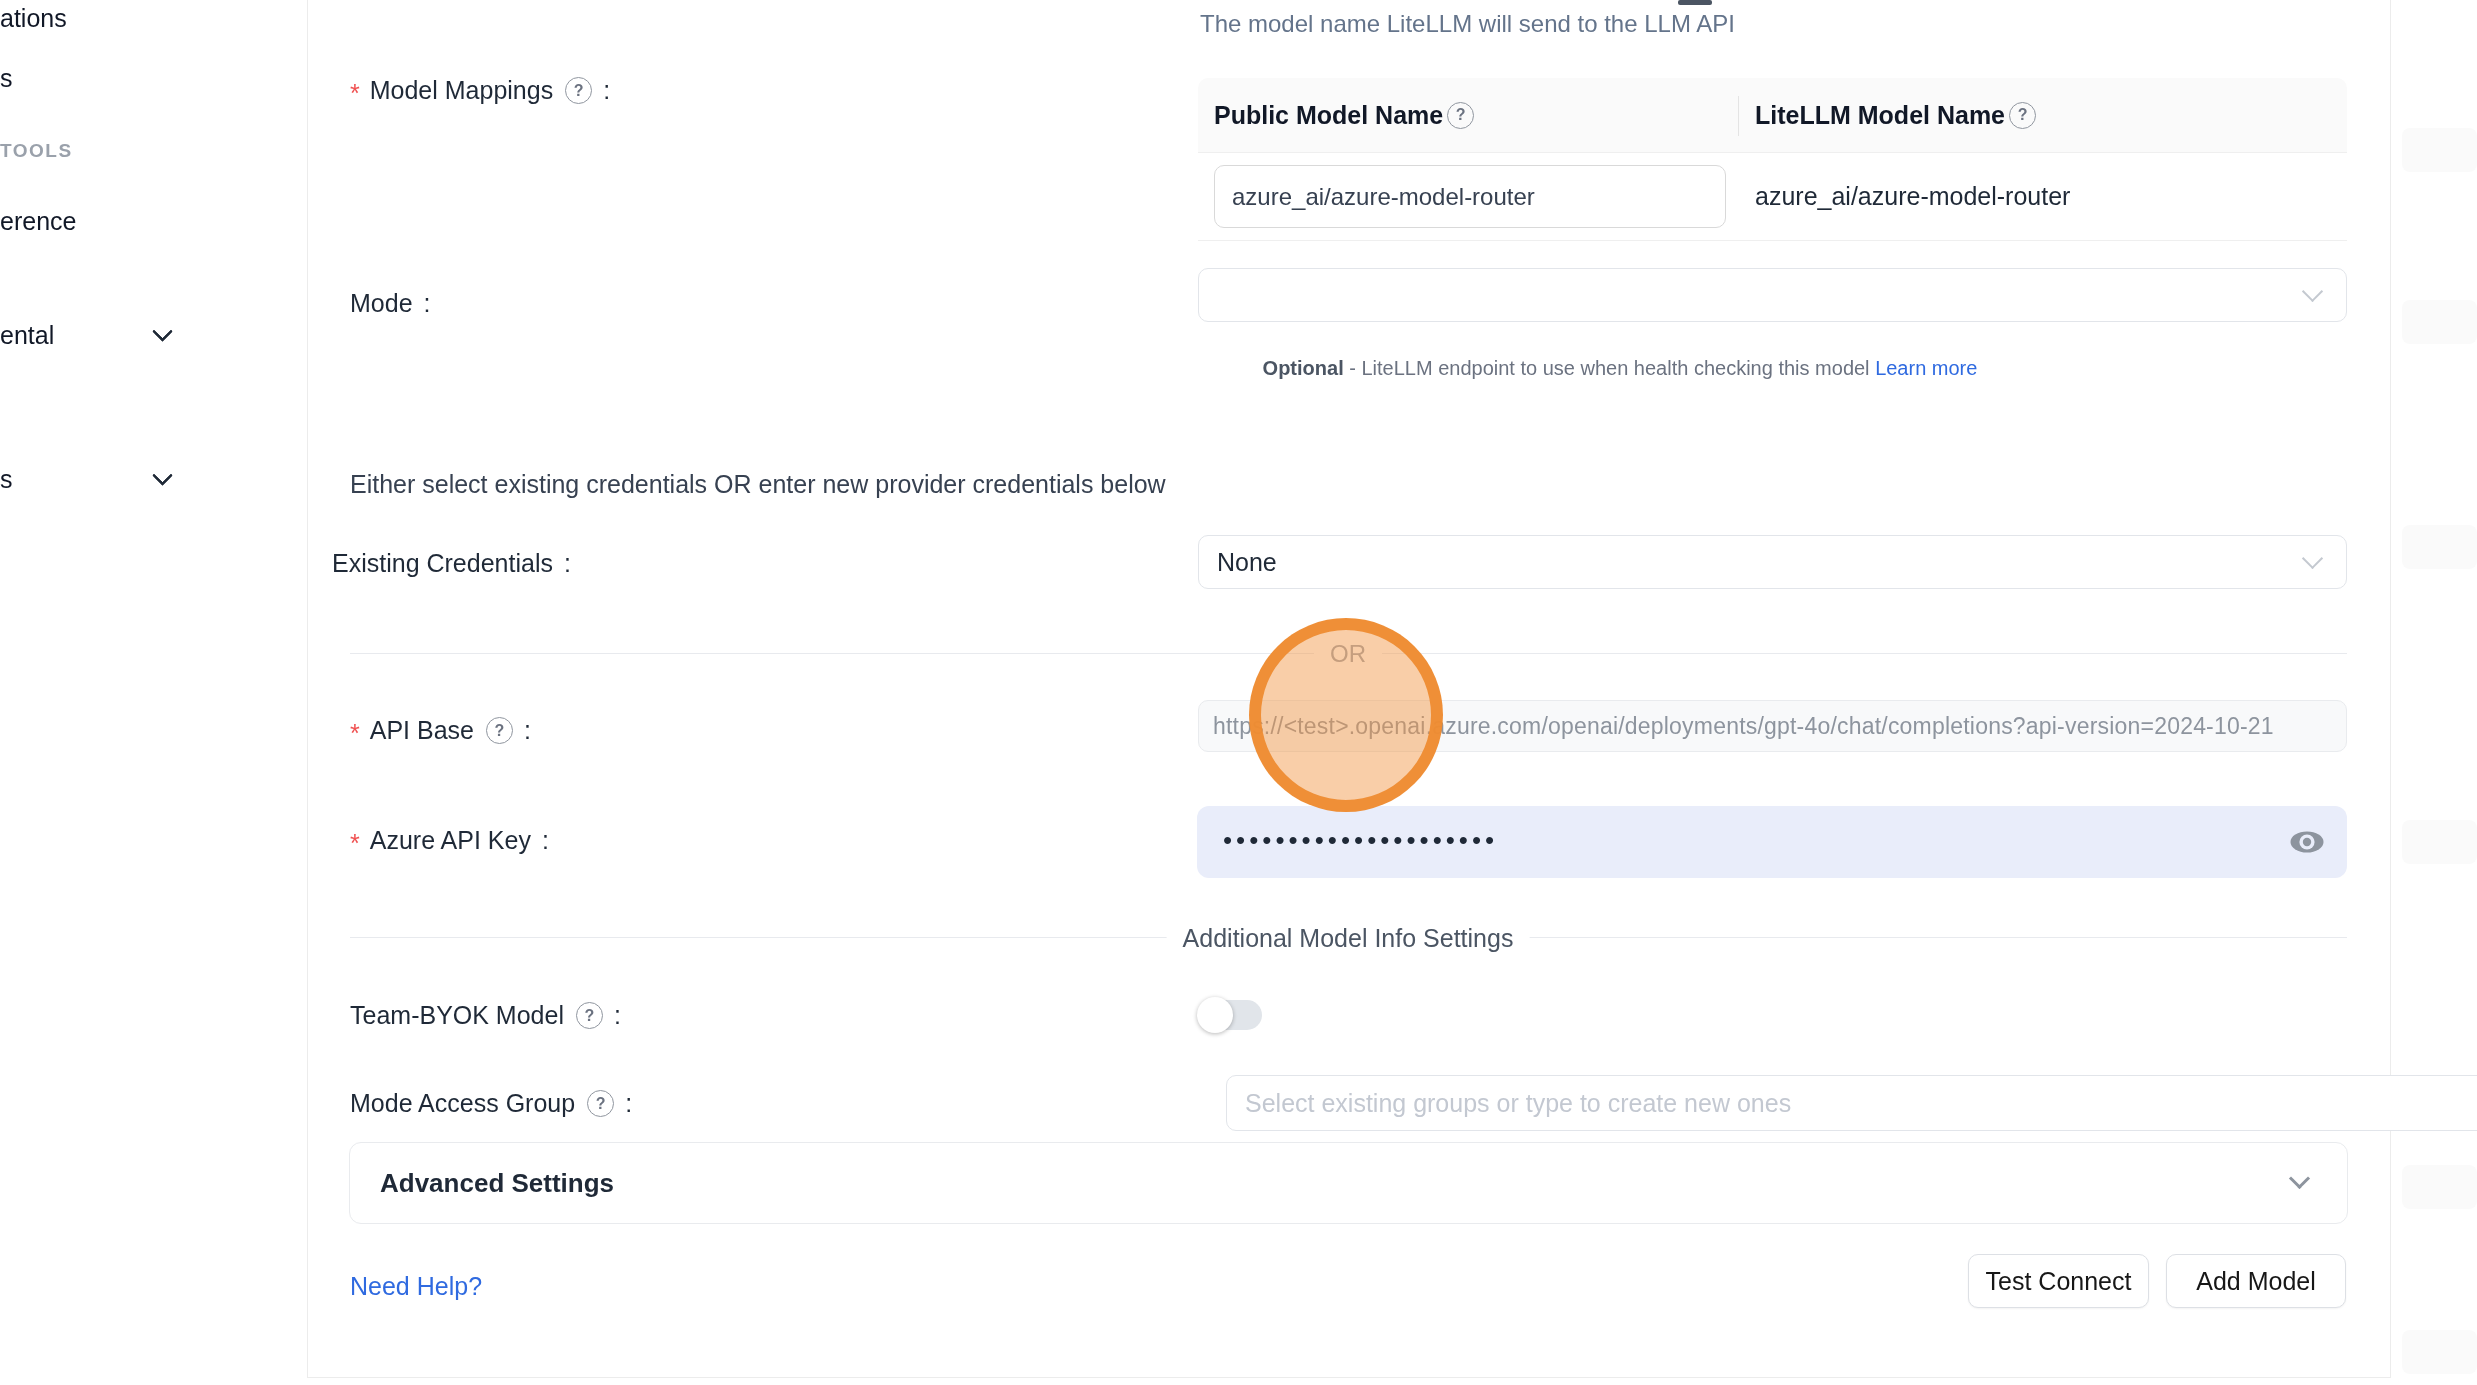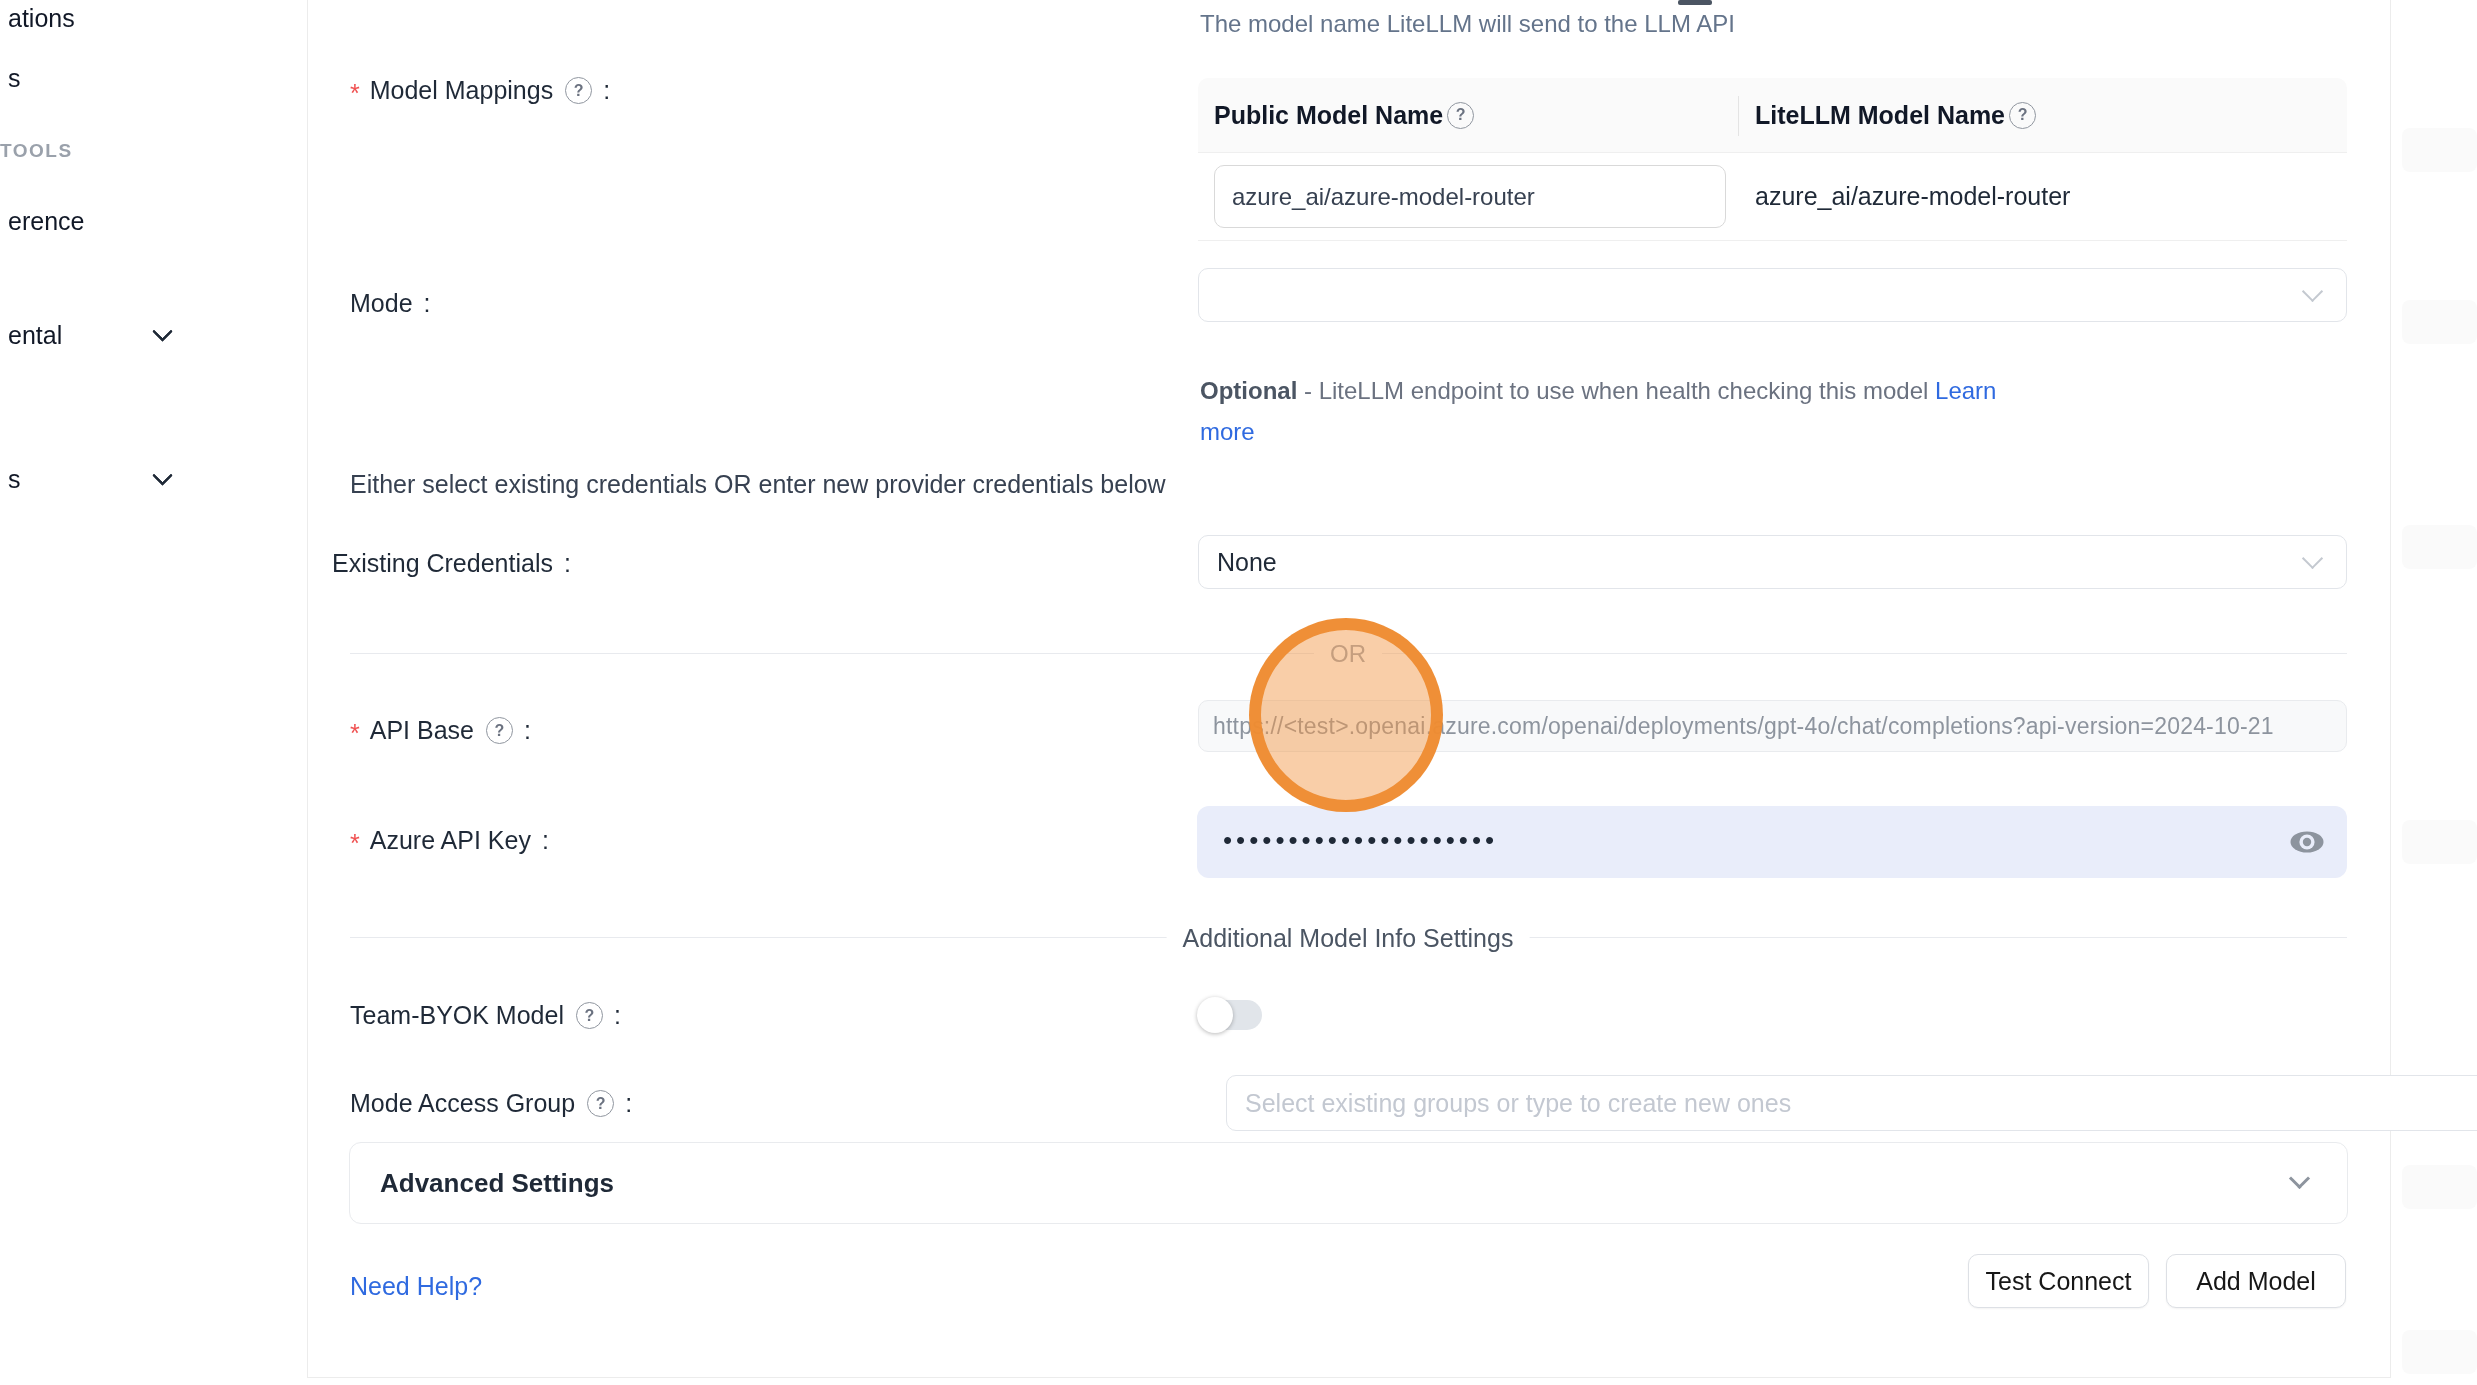--- a/index.html
+++ b/index.html
@@ -8,21 +8,21 @@
   #stage { position:relative; width:2477px; height:1385px; background:#fff; overflow:hidden; }
 
   
   .card { position:absolute; left:307px; top:0; width:2084px; height:1378px;
           border-left:1px solid #ececec; border-right:1px solid #ececec;
           border-bottom:1px solid #ececec; background:#fff; }
 
   .ghost { position:absolute; width:75px; height:44px; background:#fafafa; border-radius:8px; }
 
   
-  .sb-item { position:absolute; left:0; font-size:25px; color:#111827; white-space:nowrap;padding-left:8px; }
+  .sb-item { position:absolute; left:0; font-size:25px; color:#111827; white-space:nowrap; }
   .sb-section { position:absolute; left:0; font-size:19px; font-weight:700; color:#9aa1ab;
                 letter-spacing:1.5px; }
   .sb-chev { position:absolute; width:15px; height:15px; border-right:3px solid #1f2937;
              border-bottom:3px solid #1f2937; transform:rotate(45deg); border-radius:2px; }
 
   
   .label-row { position:absolute; display:flex; align-items:center; gap:8px; font-size:25px; color:#1f2937; }
   .req { color:#f05252; font-size:25px; margin-right:2px; transform:translateY(3px); }
   .qicon { display:inline-flex; align-items:center; justify-content:center; width:27px; height:27px;
            border:1.5px solid #90969f; border-radius:50%; font-size:16px; font-weight:700;
@@ -55,22 +55,22 @@
   
   .mode-select   { left:1198px; top:268px;  width:1149px; height:54px; }
   .cred-select   { left:1198px; top:535px;  width:1149px; height:54px; }
   .group-select  { left:1198px; top:1075px; width:1318px; height:56px;margin-left:28px; }
   .select-value { position:absolute; left:18px; top:50%; transform:translateY(-50%);
                   font-size:25px; color:#1f2937; }
   .select-ph { position:absolute; left:18px; top:50%; transform:translateY(-50%);
                font-size:25px; color:#c3c8d1; white-space:nowrap; }
   .sel-chev { right:26px; top:50%; margin-top:-11px; }
 
-  .mode-help { position:absolute; left:1200px; top:370px; width:840px; font-size:24px;
-               line-height:41px; color:#6b7280; }
+  .mode-help { position:absolute; left:1200px; top:348px; width:840px; font-size:20px;
+               line-height:41px; color:#6b7280;text-align:center; }
   .mode-help b { color:#4b5563; }
 
   .note-line { position:absolute; left:350px; top:470px; font-size:25px; color:#374151; }
 
   
   .divider { position:absolute; left:350px; width:1997px; border-top:1px solid #e8eaee; }
   .div-text { position:absolute; transform:translate(-50%,-50%); background:#fff; padding:0 16px;
               white-space:nowrap; }
   .or-text { left:1348px; top:654px; font-size:24px; color:#9ca3af; }
   .add-text { left:1348px; top:938px; font-size:25px; color:#4b5563; }

